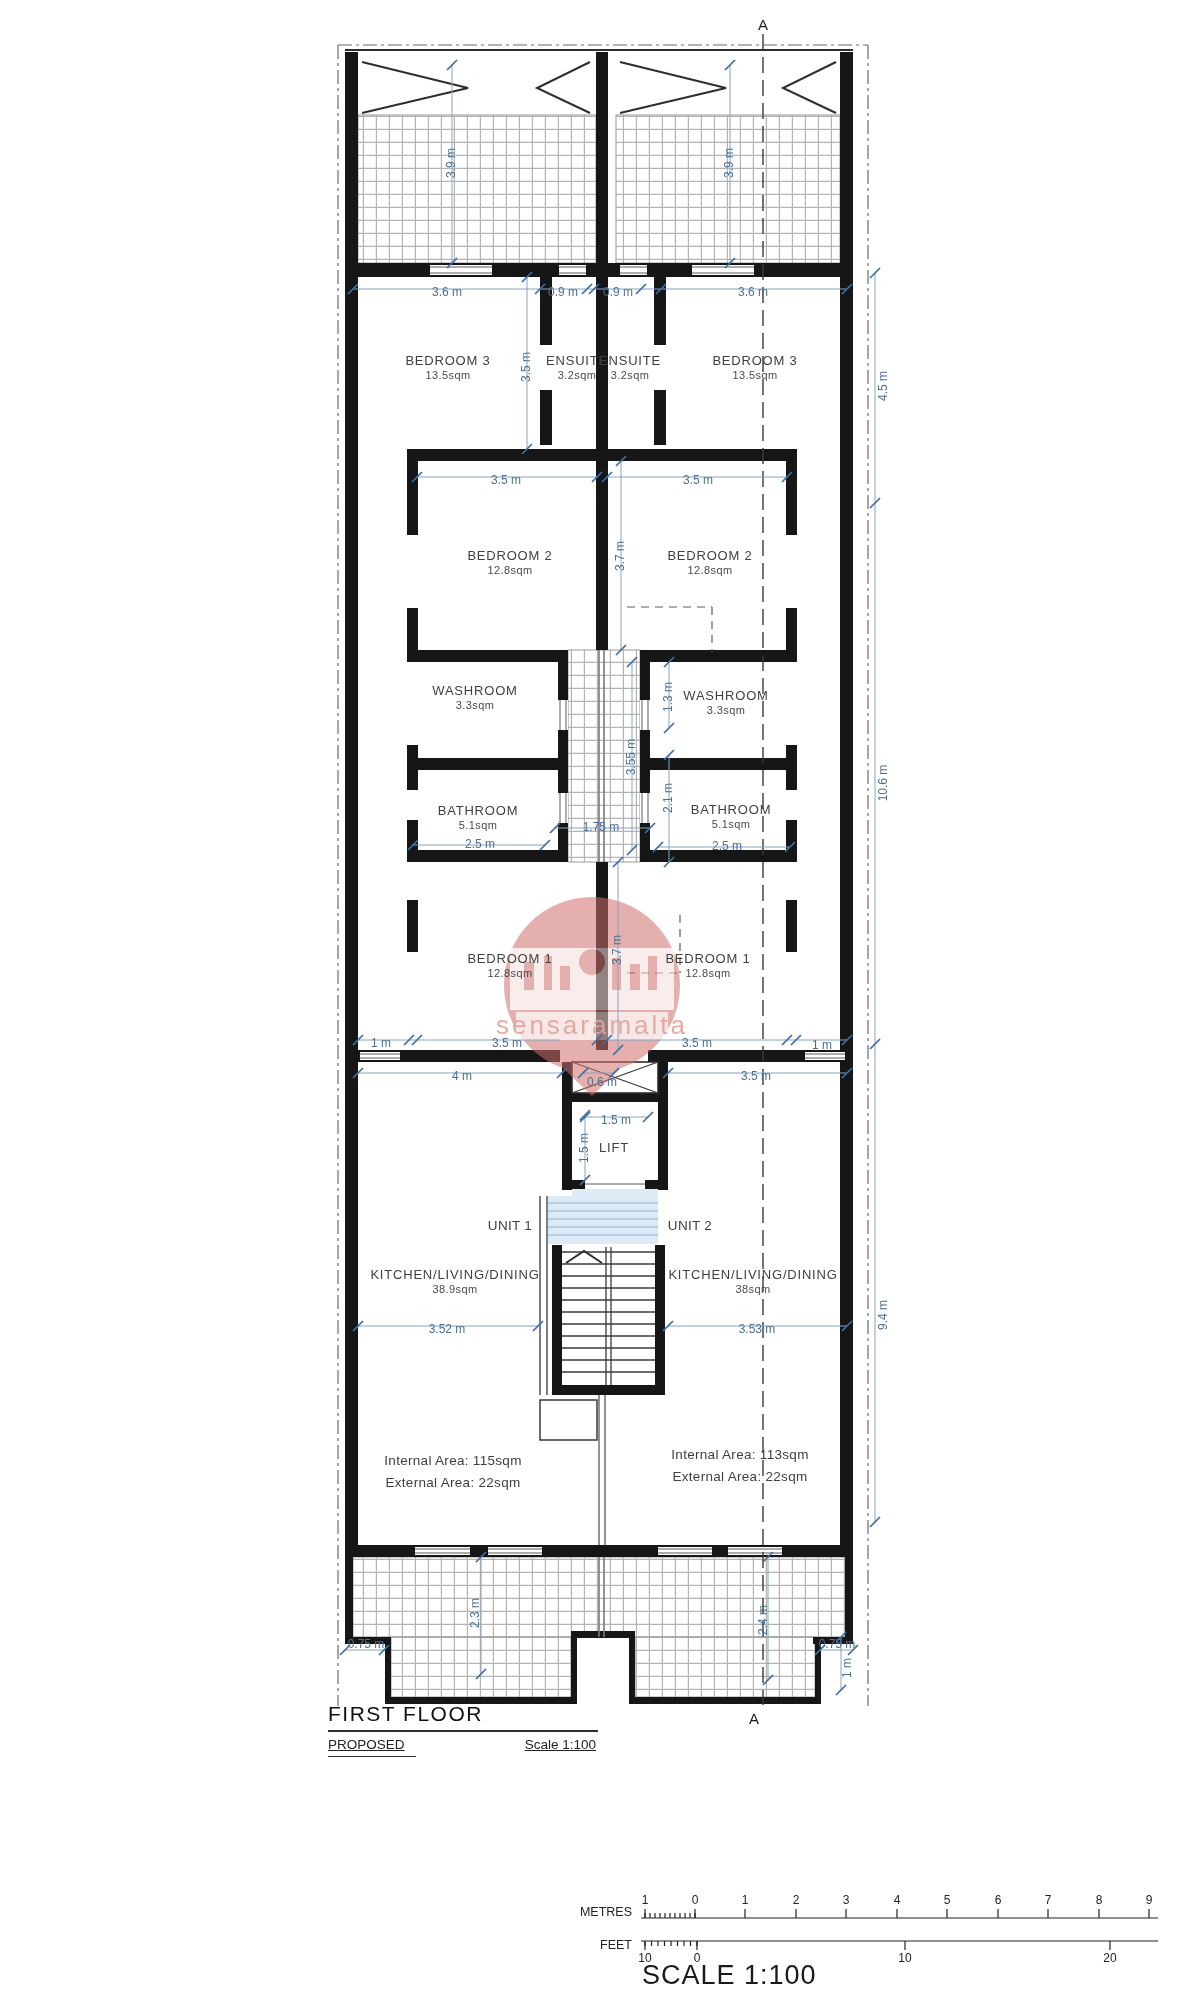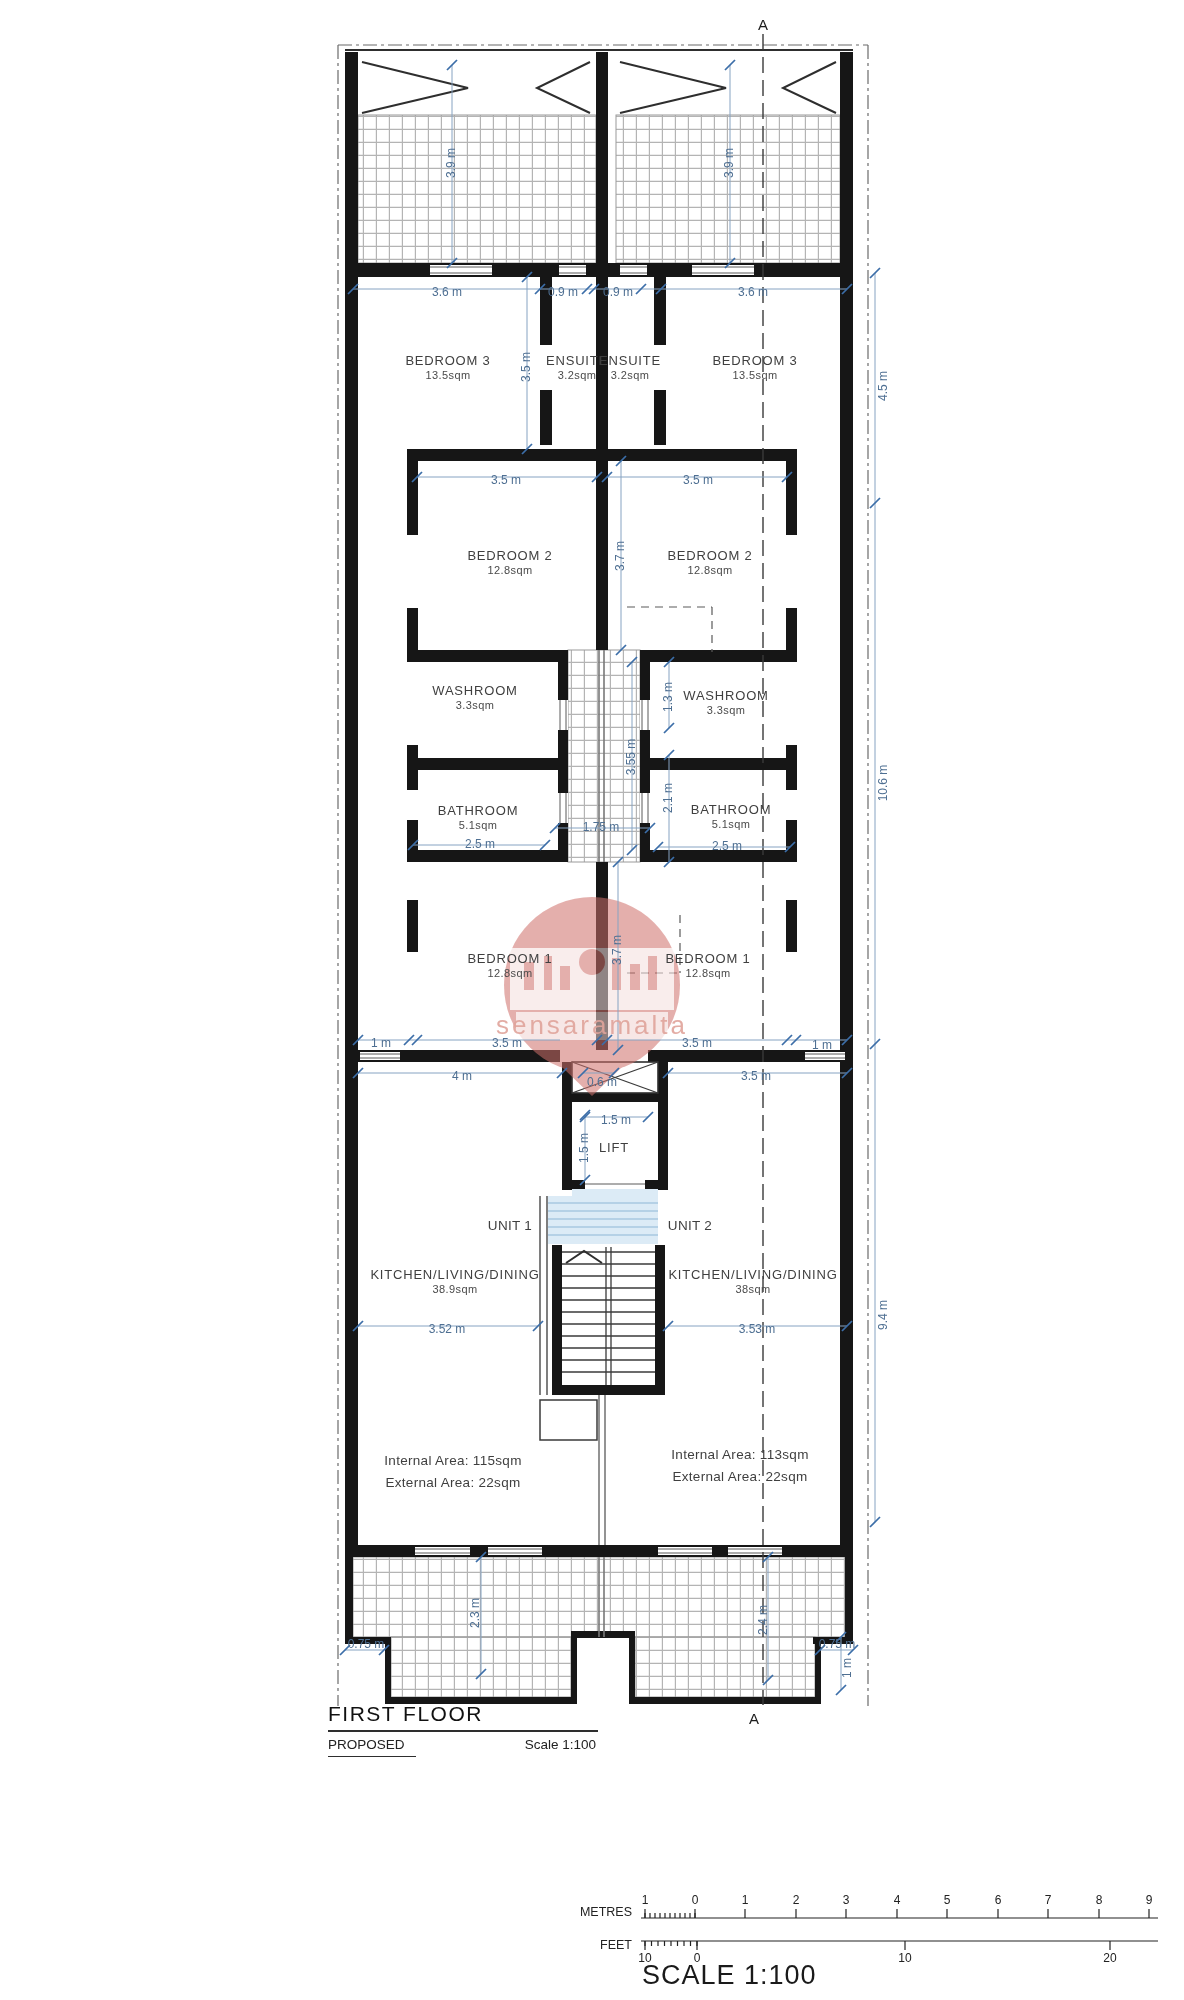--- a/index.html
+++ b/index.html
@@ -31,21 +31,21 @@
   .wm{opacity:.55;}
   .wmtext{font-size:26px;fill:#e0a49b;letter-spacing:3px;text-anchor:middle;dominant-baseline:middle;opacity:.9;}
   .sb{font-size:12px;fill:#222;text-anchor:middle;}
   .sbl{stroke:#222;stroke-width:1.2;}
   .sblab{font-size:12.5px;fill:#222;text-anchor:end;}
   .scaleh{font-size:27px;fill:#1a1a1a;letter-spacing:1px;}
   
   .titleblock{position:absolute;left:328px;top:1702px;width:270px;}
   .tb-title{font-size:21px;letter-spacing:1.5px;color:#111;}
   .tb-rule{border-top:2px solid #2e2e2e;margin:4px 0 5px 0;width:270px;}
-  .tb-row{display:flex;justify-content:space-between;font-size:13.5px;color:#222;width:268px;}
+  .tb-row{display:flex;justify-content:space-between;font-size:13.5px;color:#222;width:268px;text-decoration:underline;}
   .tb-rule2{border-top:1.5px solid #2e2e2e;margin-top:4px;width:88px;}
 </style>
 </head>
 <body>
 
 <div id="stage">
 <svg id="plan" width="1184" height="2000" viewBox="0 0 1184 2000">
   <defs>
     <pattern id="tiles" width="13" height="13" patternUnits="userSpaceOnUse">
       <path d="M12.5 0 V12.5 H0" fill="none" stroke="#b4b4b4" stroke-width="1.4"></path>

